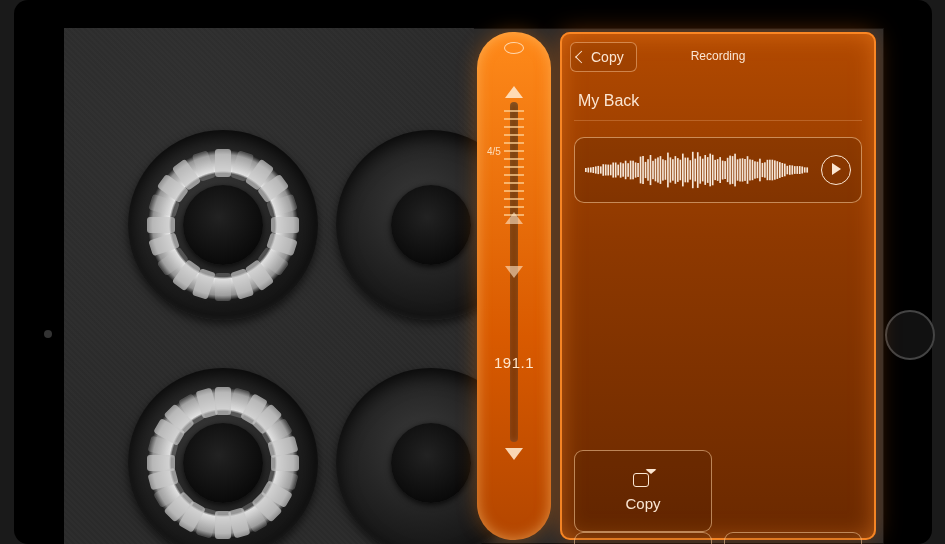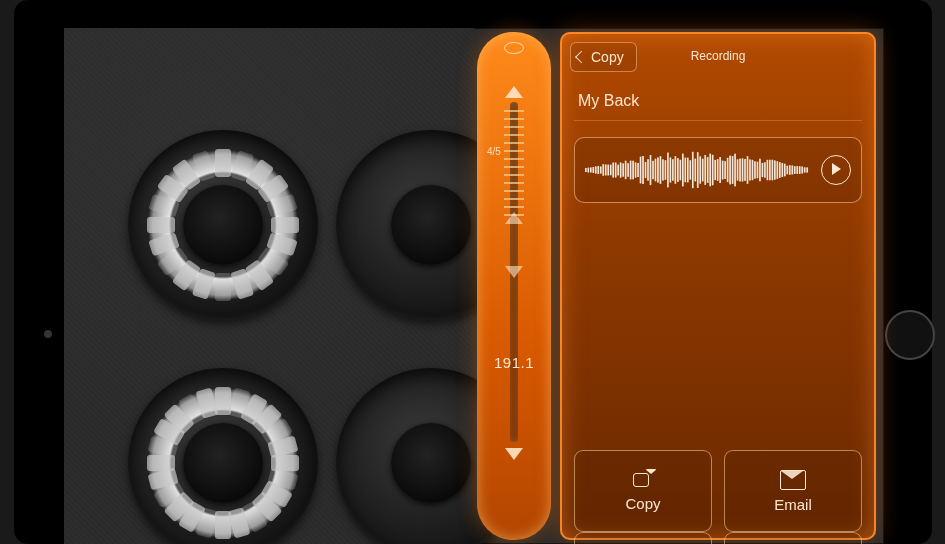--- a/index.html
+++ b/index.html
@@ -539,24 +539,20 @@
             </g>
         </svg>
         <div class="play"></div>
       </div>
 
       <div class="actions">
         <div class="action">
           <div class="ico ico-copy"></div>
           <span>Copy</span>
         </div>
-        <div class="action">
-          <div class="ico ico-email"></div>
-          <span>Email</span>
-        </div>
       </div>
 
       <div class="actions2">
         <div class="action"></div>
         <div class="action"></div>
       </div>
     </div>
 
   </div>
 </div>

